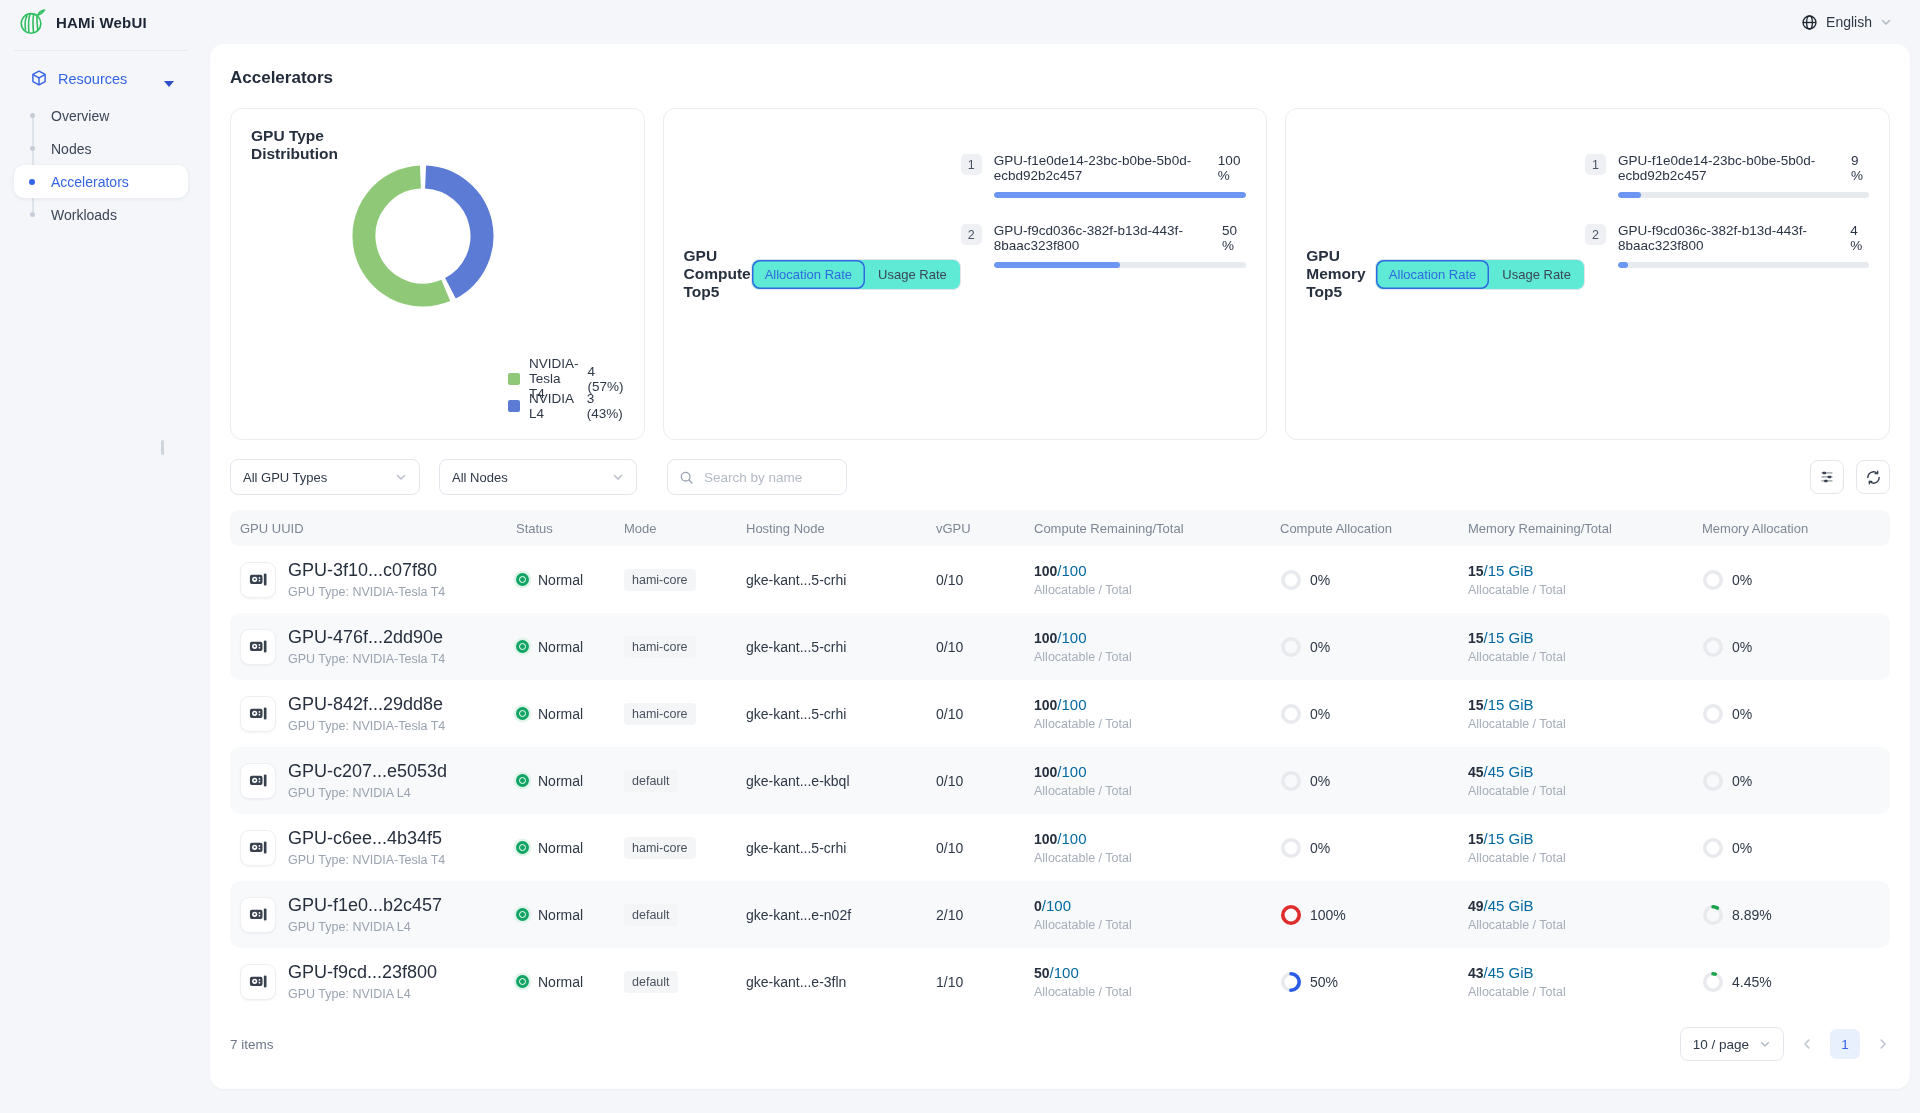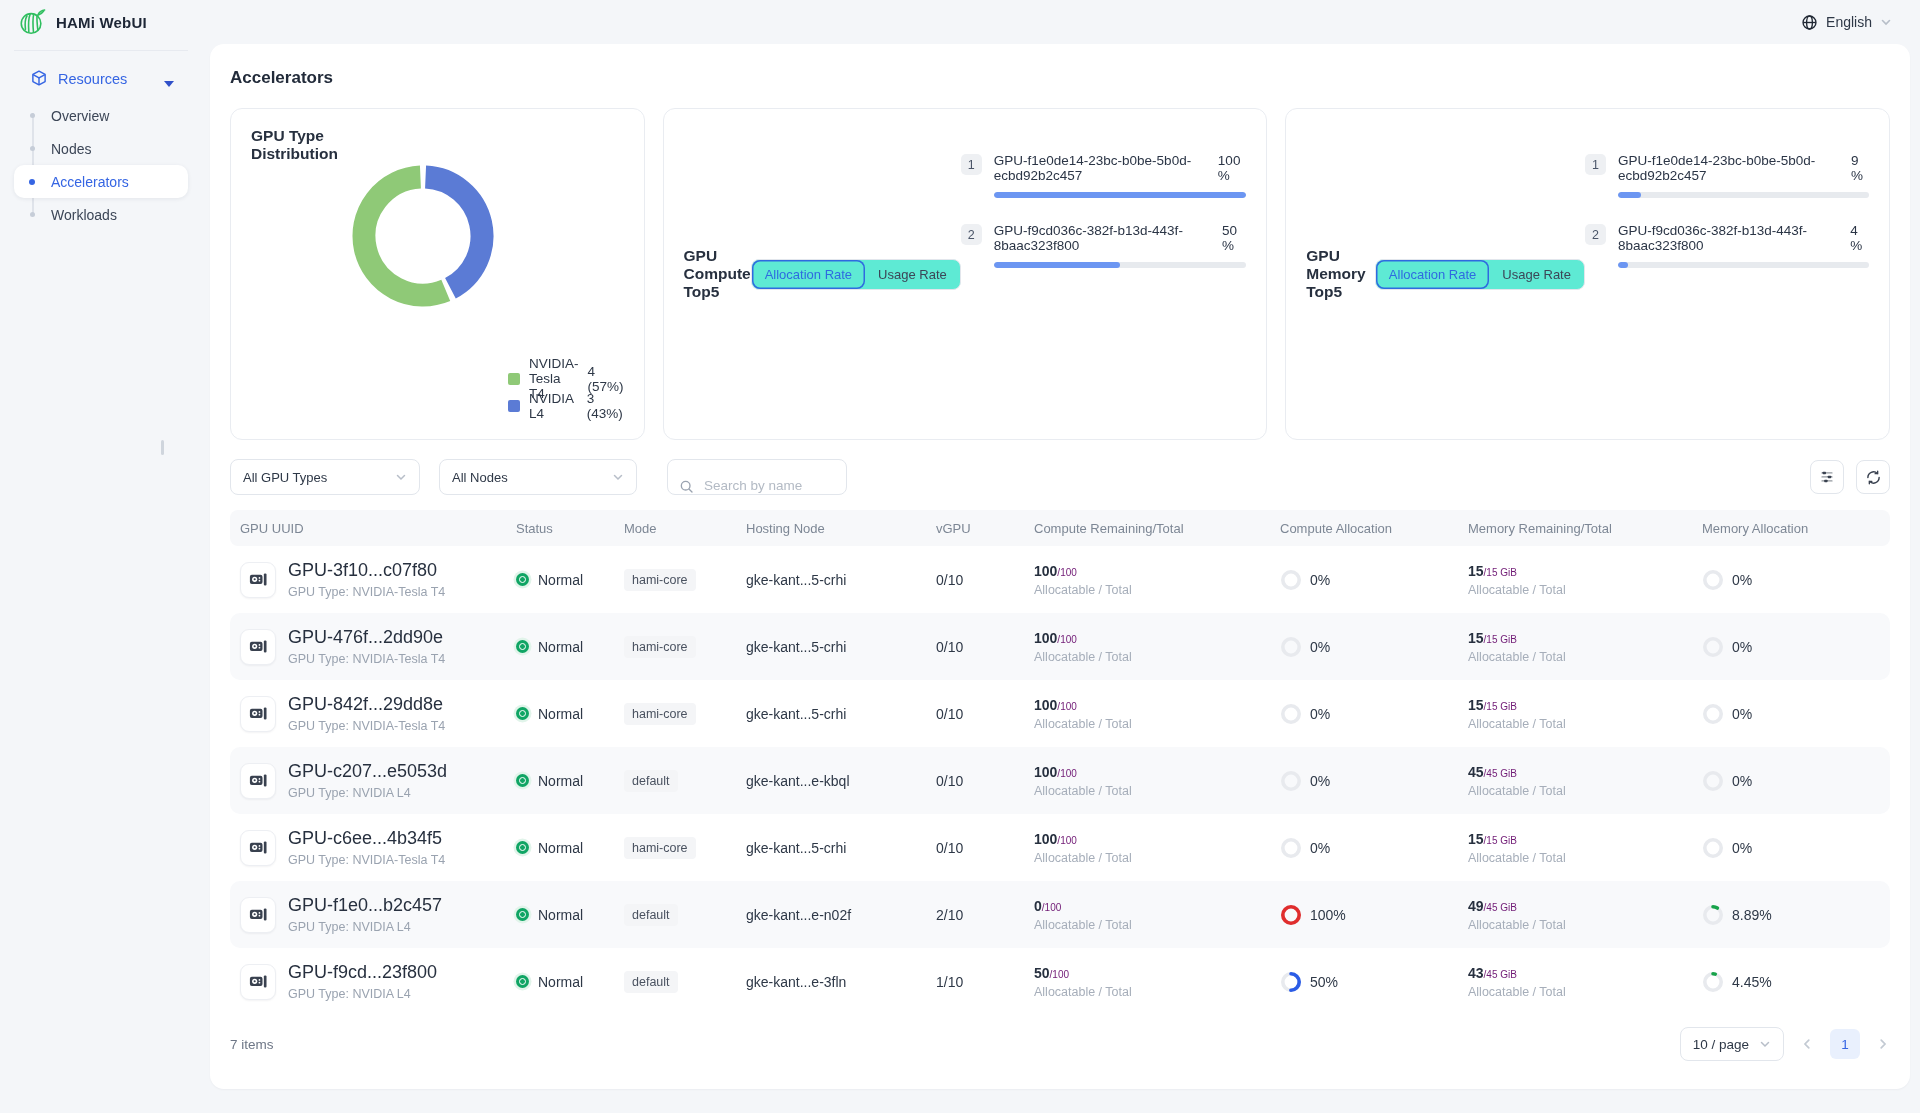--- a/index.html
+++ b/index.html
@@ -51,21 +51,21 @@
         display:flex;align-items:center;justify-content:center;margin-top:1px;flex:0 0 auto}
   .top5-body{flex:1}
   .top5-line{display:flex;justify-content:space-between;gap:12px;font-size:13.5px;color:#2b3546;margin-bottom:9px}
   .bar{height:6px;border-radius:3px;background:#e7eaee;overflow:hidden}
   .bar-fill{display:block;height:100%;border-radius:3px;background:#6c96f2}
   
   .filters{display:flex;align-items:center;gap:19px;margin-top:19px}
   .select{width:190px;height:36px;border:1px solid #e2e6ec;border-radius:8px;display:flex;align-items:center;
           padding:0 12px;font-size:13px;color:#2e3847;cursor:pointer;background:#fff}
   .select .chev{margin-left:auto;display:flex}
-  .search{width:180px;height:36px;border:1px solid #e2e6ec;border-radius:8px;display:flex;align-items:flex-end;
+  .search{width:180px;height:36px;border:1px solid #e2e6ec;border-radius:8px;display:flex;align-items:center;
           gap:8px;padding:0 11px;margin-left:11px;background:#fff}
   .search input{border:none;outline:none;font-size:13.5px;width:100%;font-family:inherit;color:#2e3847;background:transparent}
   .search input::placeholder{color:#b3bac4}
   .toolbar-right{margin-left:auto;display:flex;gap:12px}
   .icon-btn{width:34px;height:34px;border:1px solid #e2e6ec;border-radius:8px;background:#fff;
             display:flex;align-items:center;justify-content:center;cursor:pointer}
   
   .table{margin-top:15px;--cols:276px 108px 122px 190px 98px 246px 188px 234px 1fr}
   .thead{display:grid;grid-template-columns:var(--cols);height:36px;align-items:center;background:#f7f8fa;
          border-radius:8px;padding:0 10px;font-size:13px;color:#7d8795}
@@ -74,21 +74,21 @@
   .gpu-cell{display:flex;align-items:center;gap:12px}
   .gpu-icon-box{width:36px;height:36px;border:1px solid #edeff3;border-radius:9px;background:#fff;
                 box-shadow:0 1px 2px rgba(16,24,40,.05);display:flex;align-items:center;justify-content:center;flex:0 0 auto}
   .gpu-name{font-size:18px;font-weight:400;color:#27303f}
   .gpu-sub{font-size:12.5px;color:#9aa3b0;margin-top:4px}
   .status-cell{display:flex;align-items:center;gap:9px}
   .status-dot{width:13px;height:13px;border-radius:50%;background:#10a564;position:relative;box-shadow:0 0 0 2.5px #e1f4ea;flex:0 0 auto}
   .status-dot::after{content:"";position:absolute;inset:3px;border:1.8px solid #fff;border-radius:50%}
   .tag{display:inline-block;background:#f4f5f7;border-radius:4px;padding:4px 8px;font-size:12.5px;color:#4a5260}
   .num-main{font-weight:700;font-size:14px;color:#27303f}
-  .num-rest{font-size:10px;color:#701a75}
+  .num-rest{font-size:15px;color:#0369a1}
   .num-sub{font-size:12.5px;color:#a6aeba;margin-top:4px}
   .alloc-cell{display:flex;align-items:center;gap:8px}
   .ring{width:22px;height:22px;display:block}
   
   .tfoot{display:flex;align-items:center;margin-top:12px;padding-bottom:18px}
   .items-count{font-size:13.5px;color:#6d7686}
   .pager{margin-left:auto;display:flex;align-items:center;gap:16px}
   .page-size{height:34px;border:1px solid #e2e6ec;border-radius:8px;display:flex;align-items:center;gap:10px;
              padding:0 12px;font-size:13.5px;color:#2e3847;cursor:pointer;background:#fff}
   .pg-arrow{display:flex;align-items:center;cursor:pointer}

